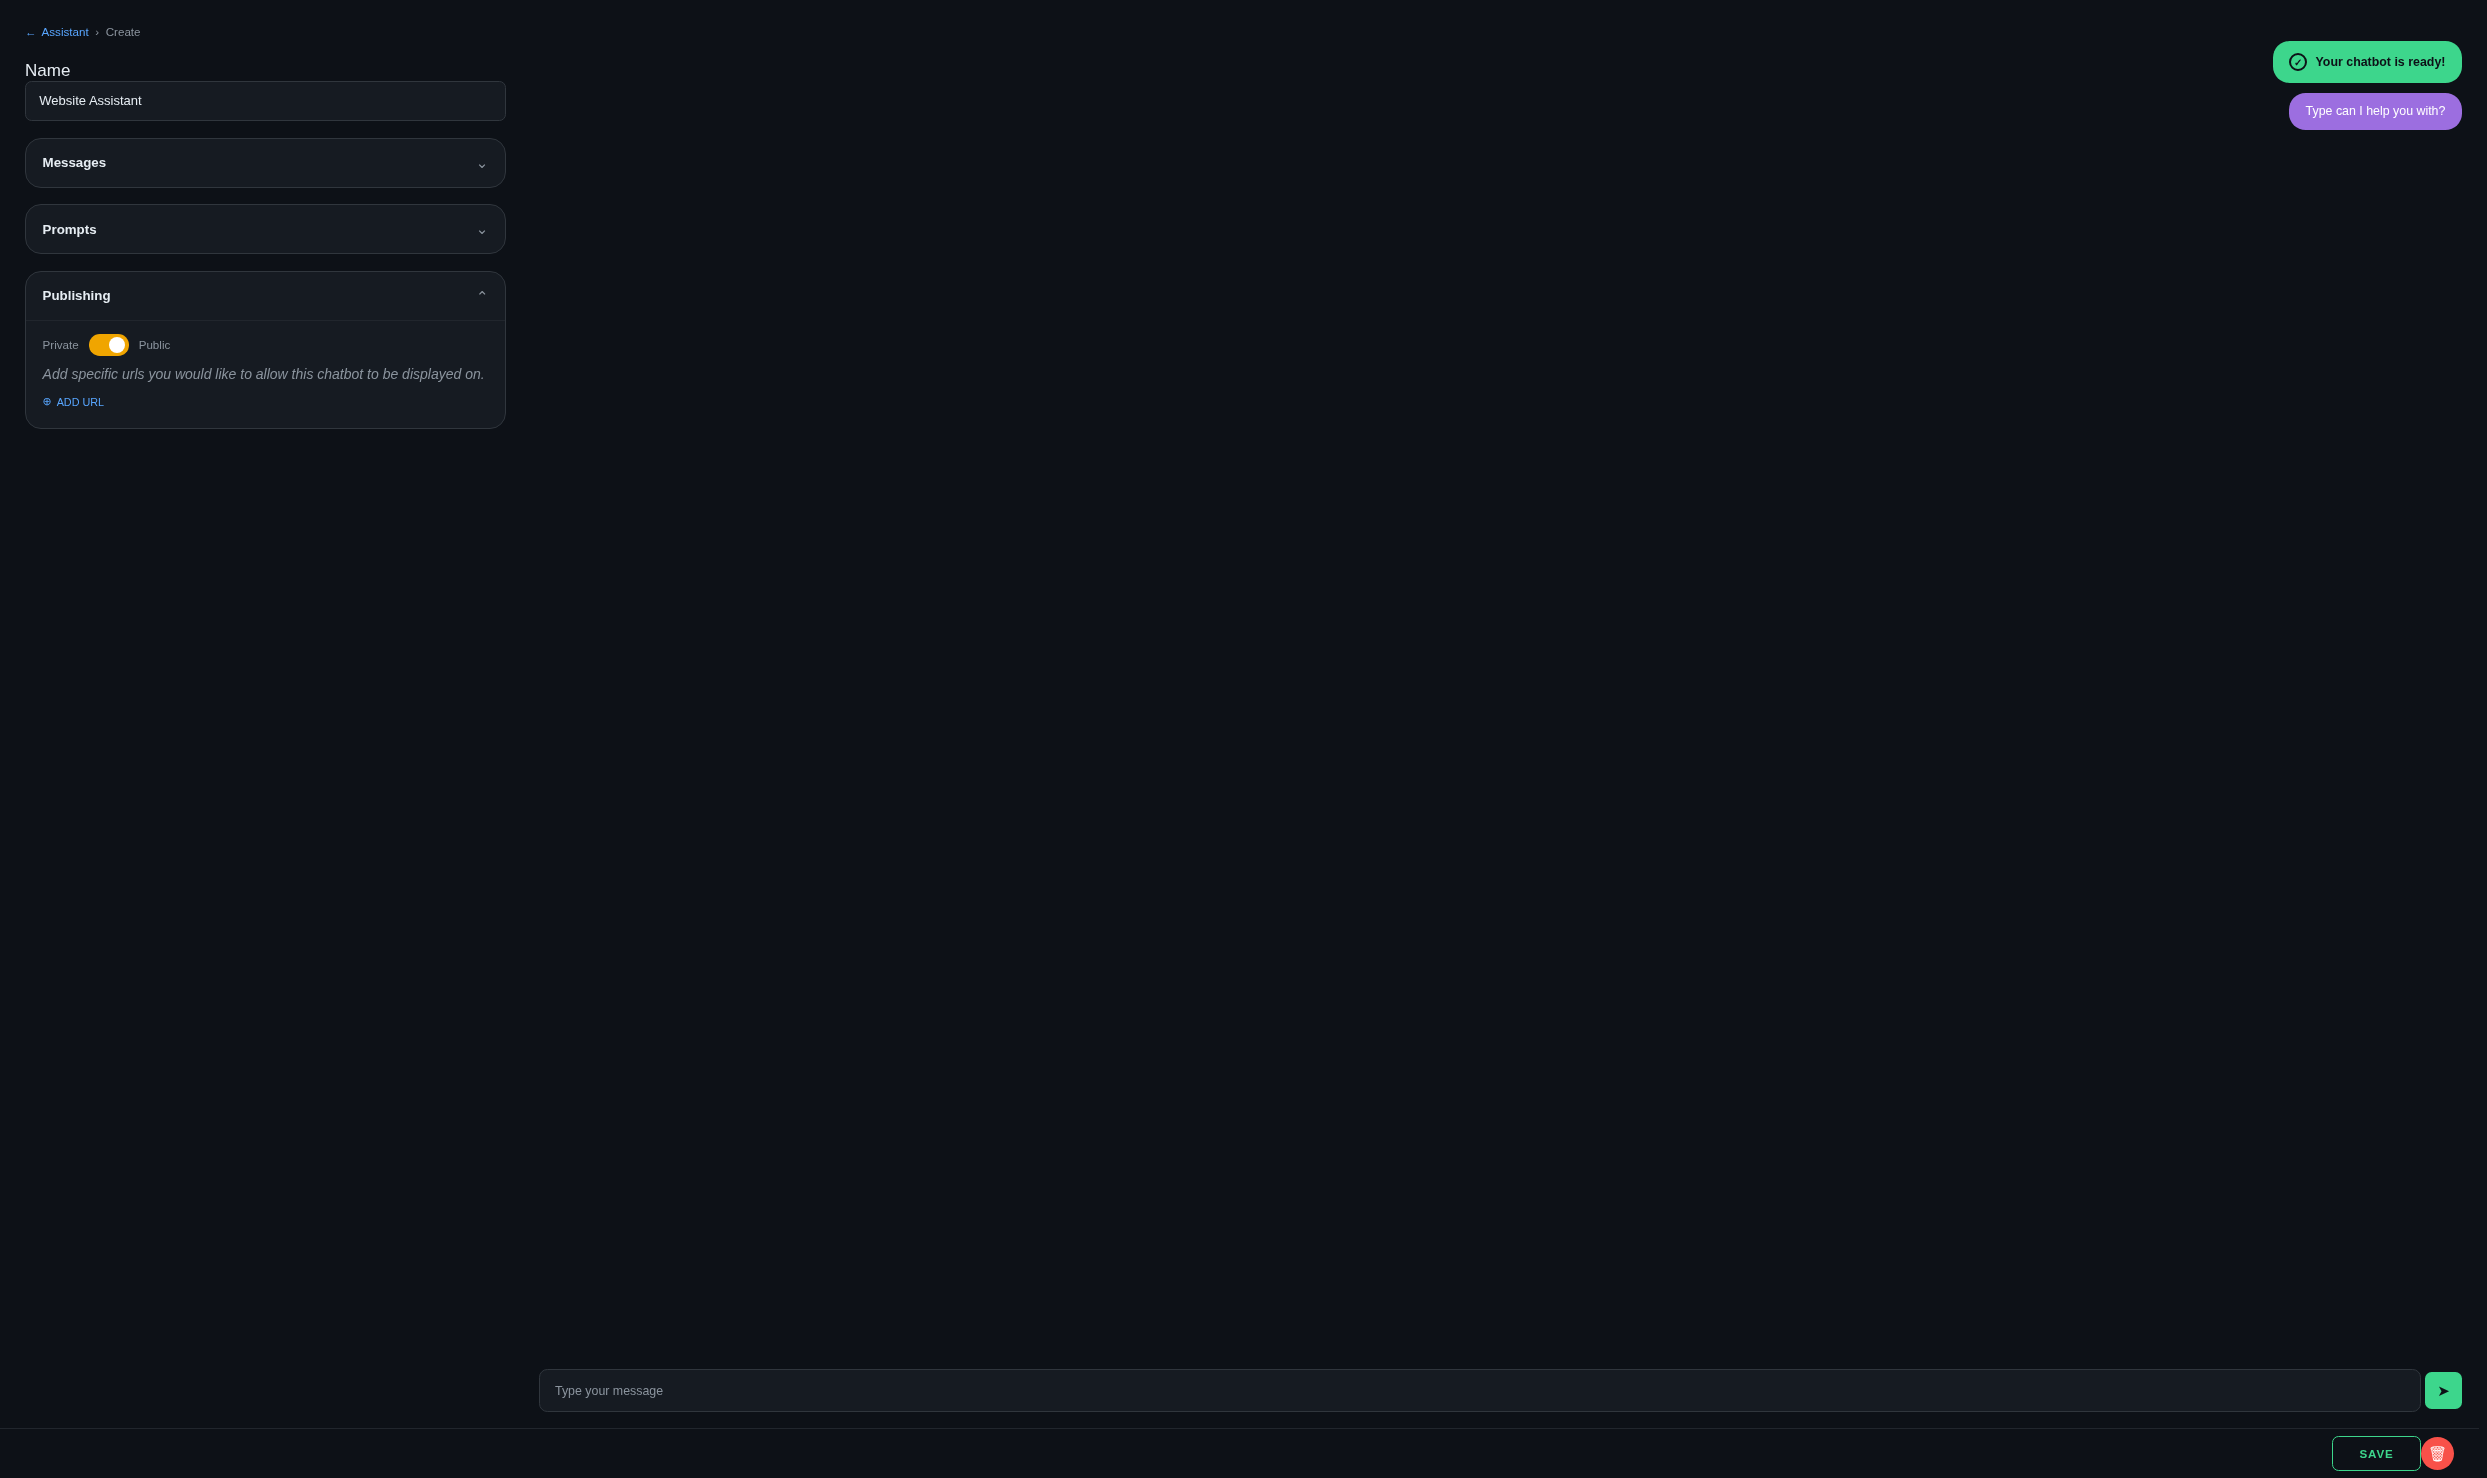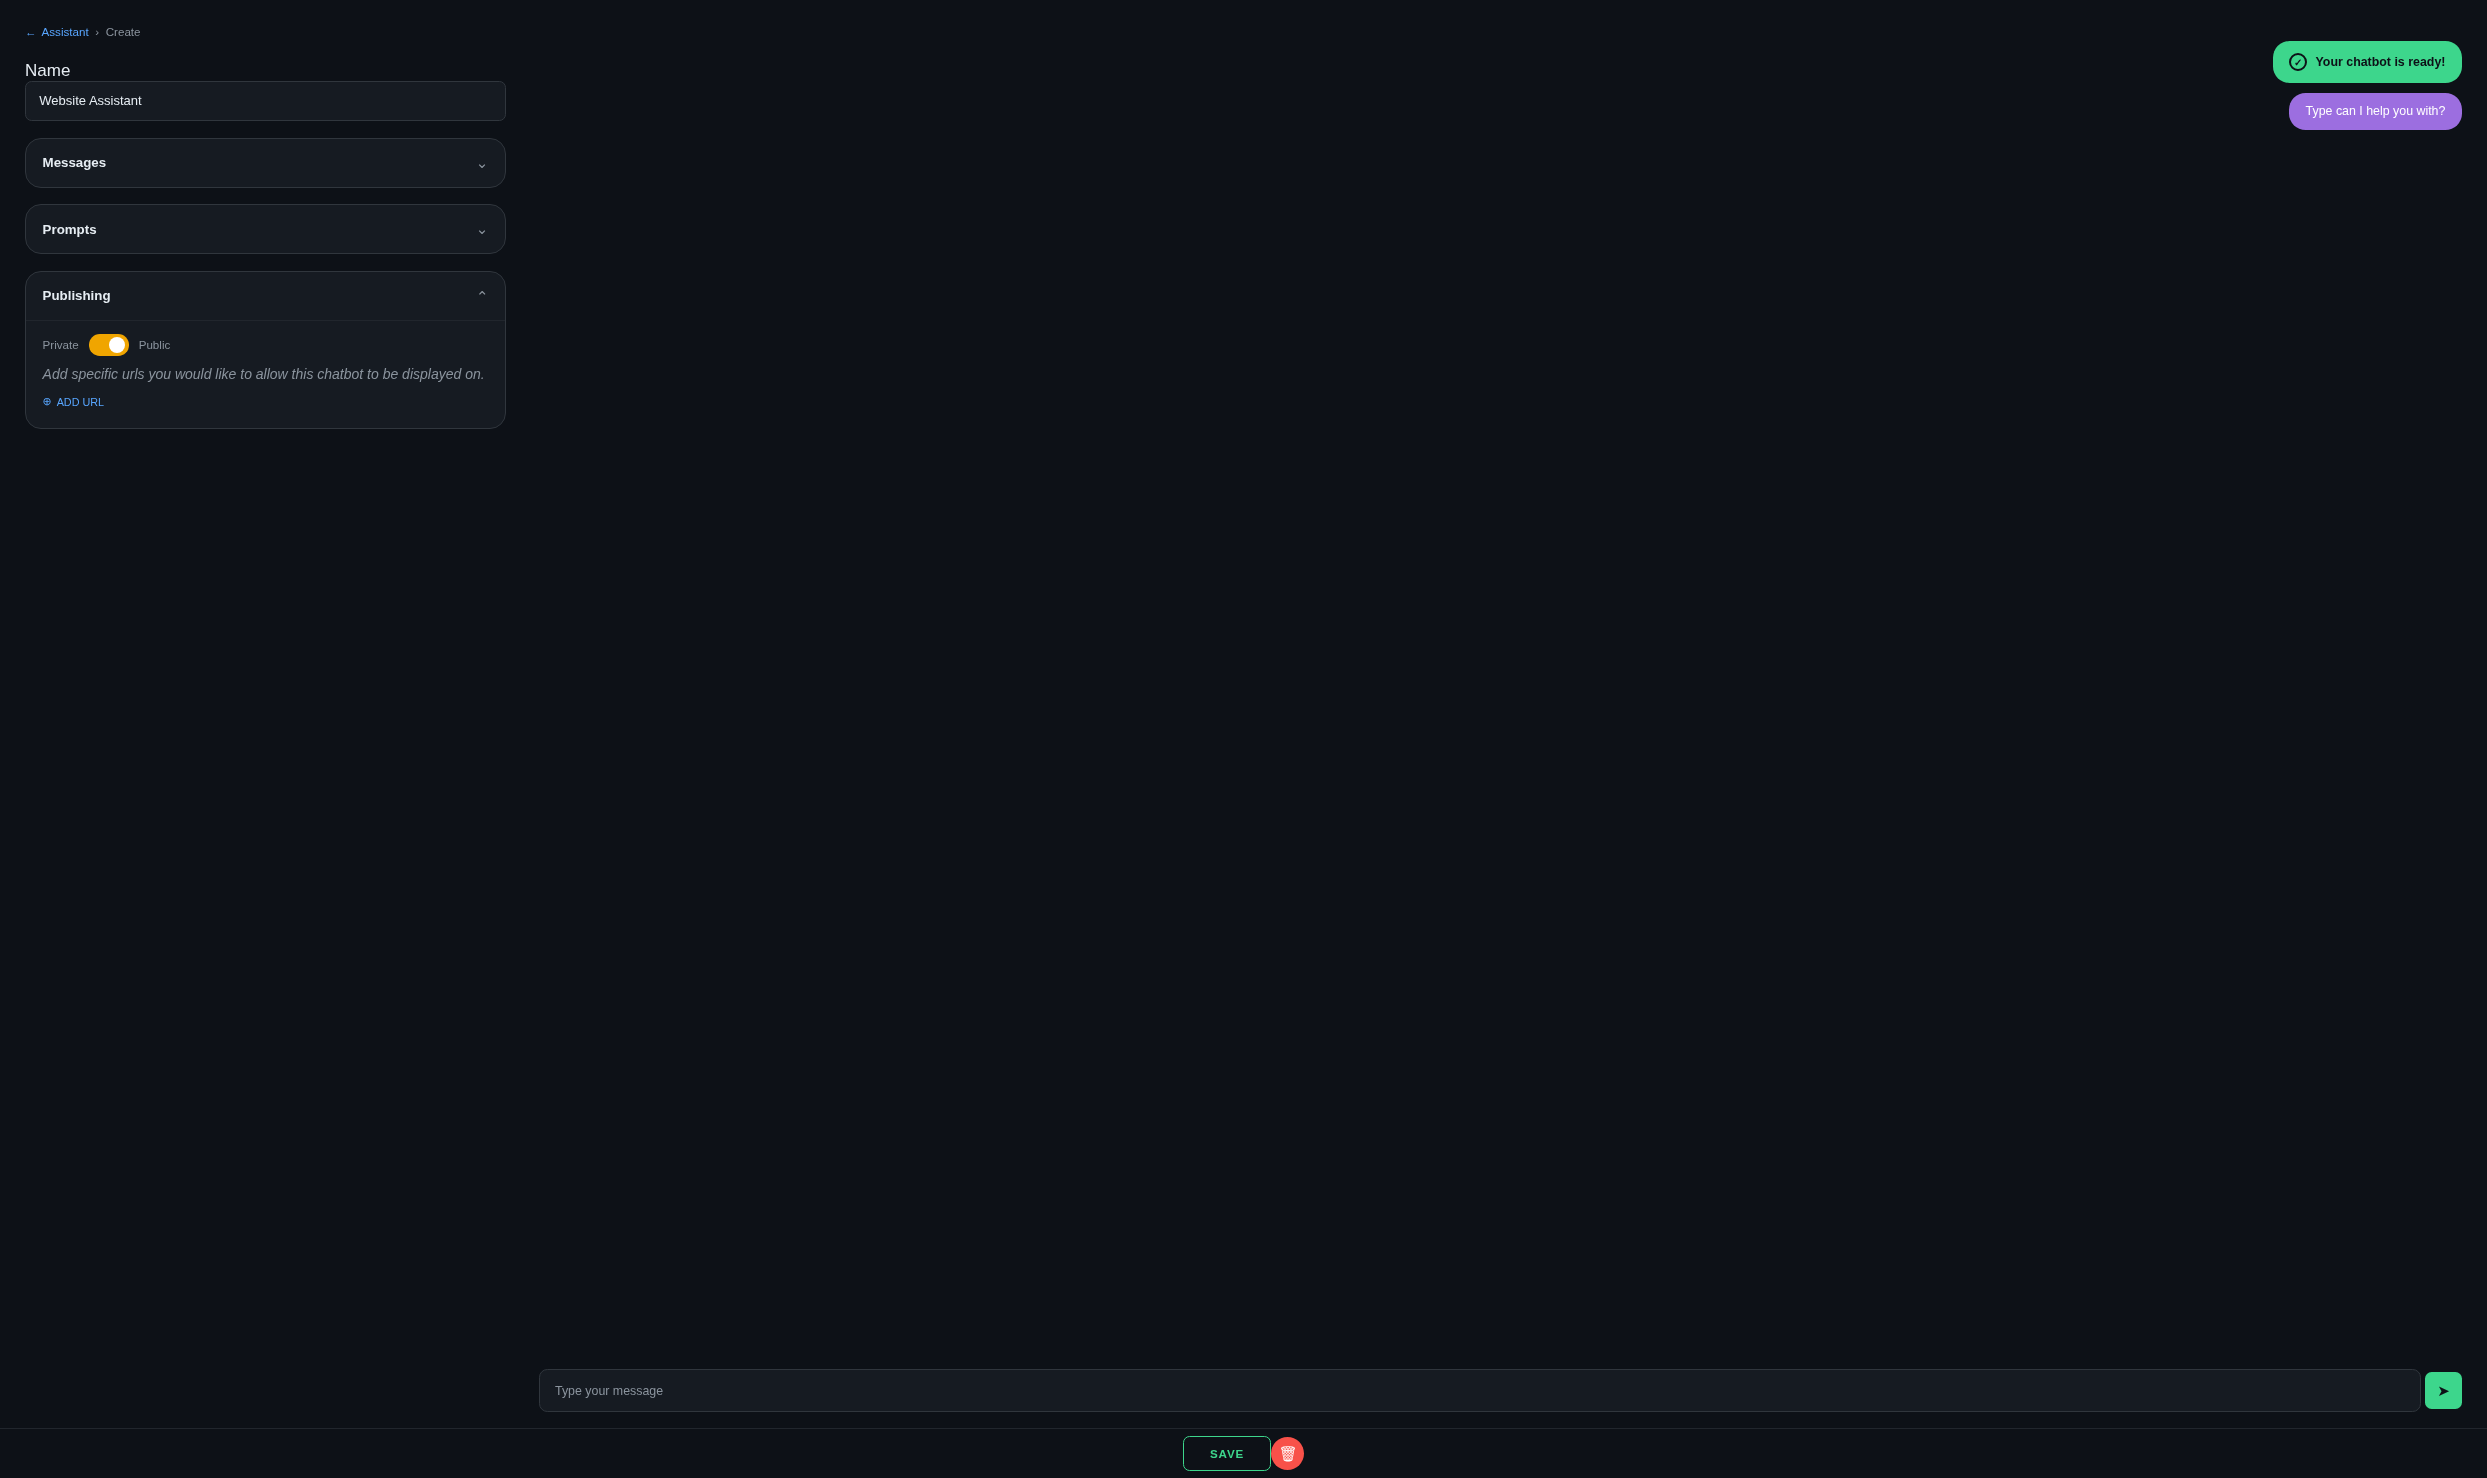--- a/index.html
+++ b/index.html
@@ -302,24 +302,24 @@
       justify-content: center;
       color: #0d1117;
       font-size: 15px;
     }
 
     
     .bottom-bar {
       position: fixed;
       bottom: 0;
       left: 0;
-      right: 0;
-      display: flex;
-      align-items: center;
-      justify-content: center;
+      right: 8px;
+      display: flex;
+      align-items: center;
+      justify-content: flex-end;
       padding: 7px 25px;
       background-color: #0d1117;
       border-top: 0.8px solid #21262d;
     }
 
     .save-btn {
       background-color: transparent;
       border: 1.7px solid #3dd68c;
       border-radius: 6.6px;
       color: #3dd68c;

